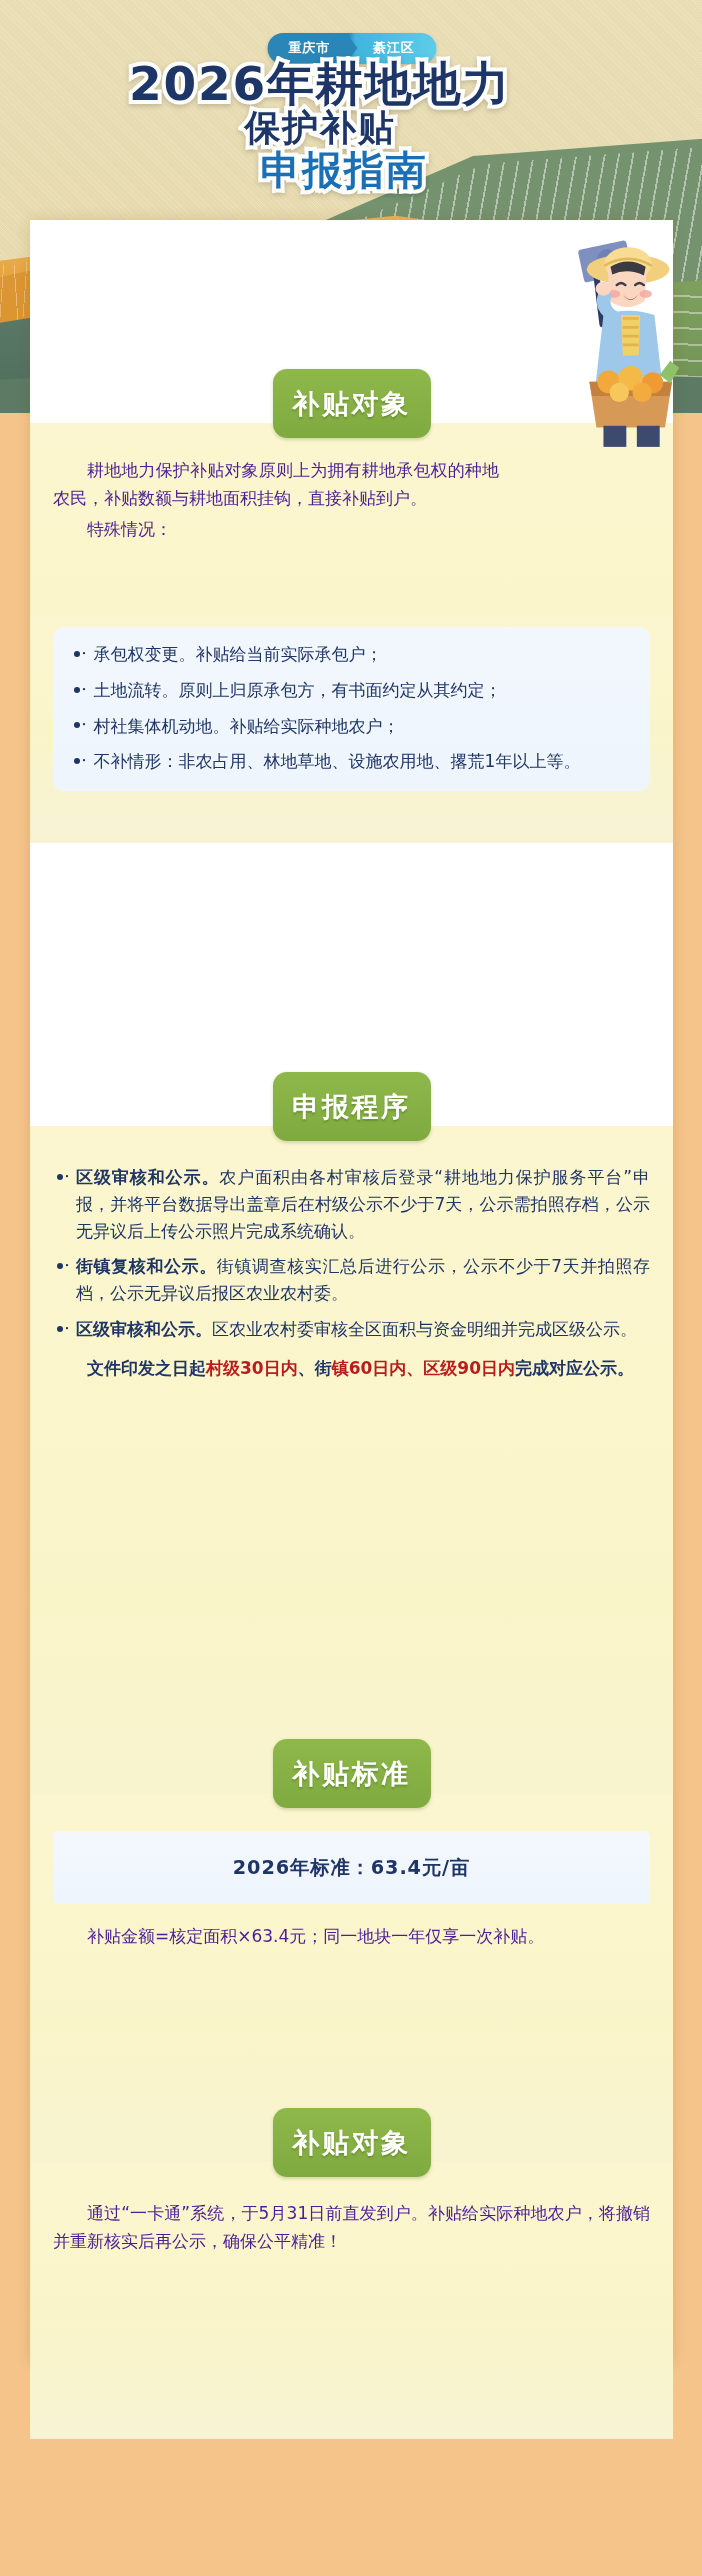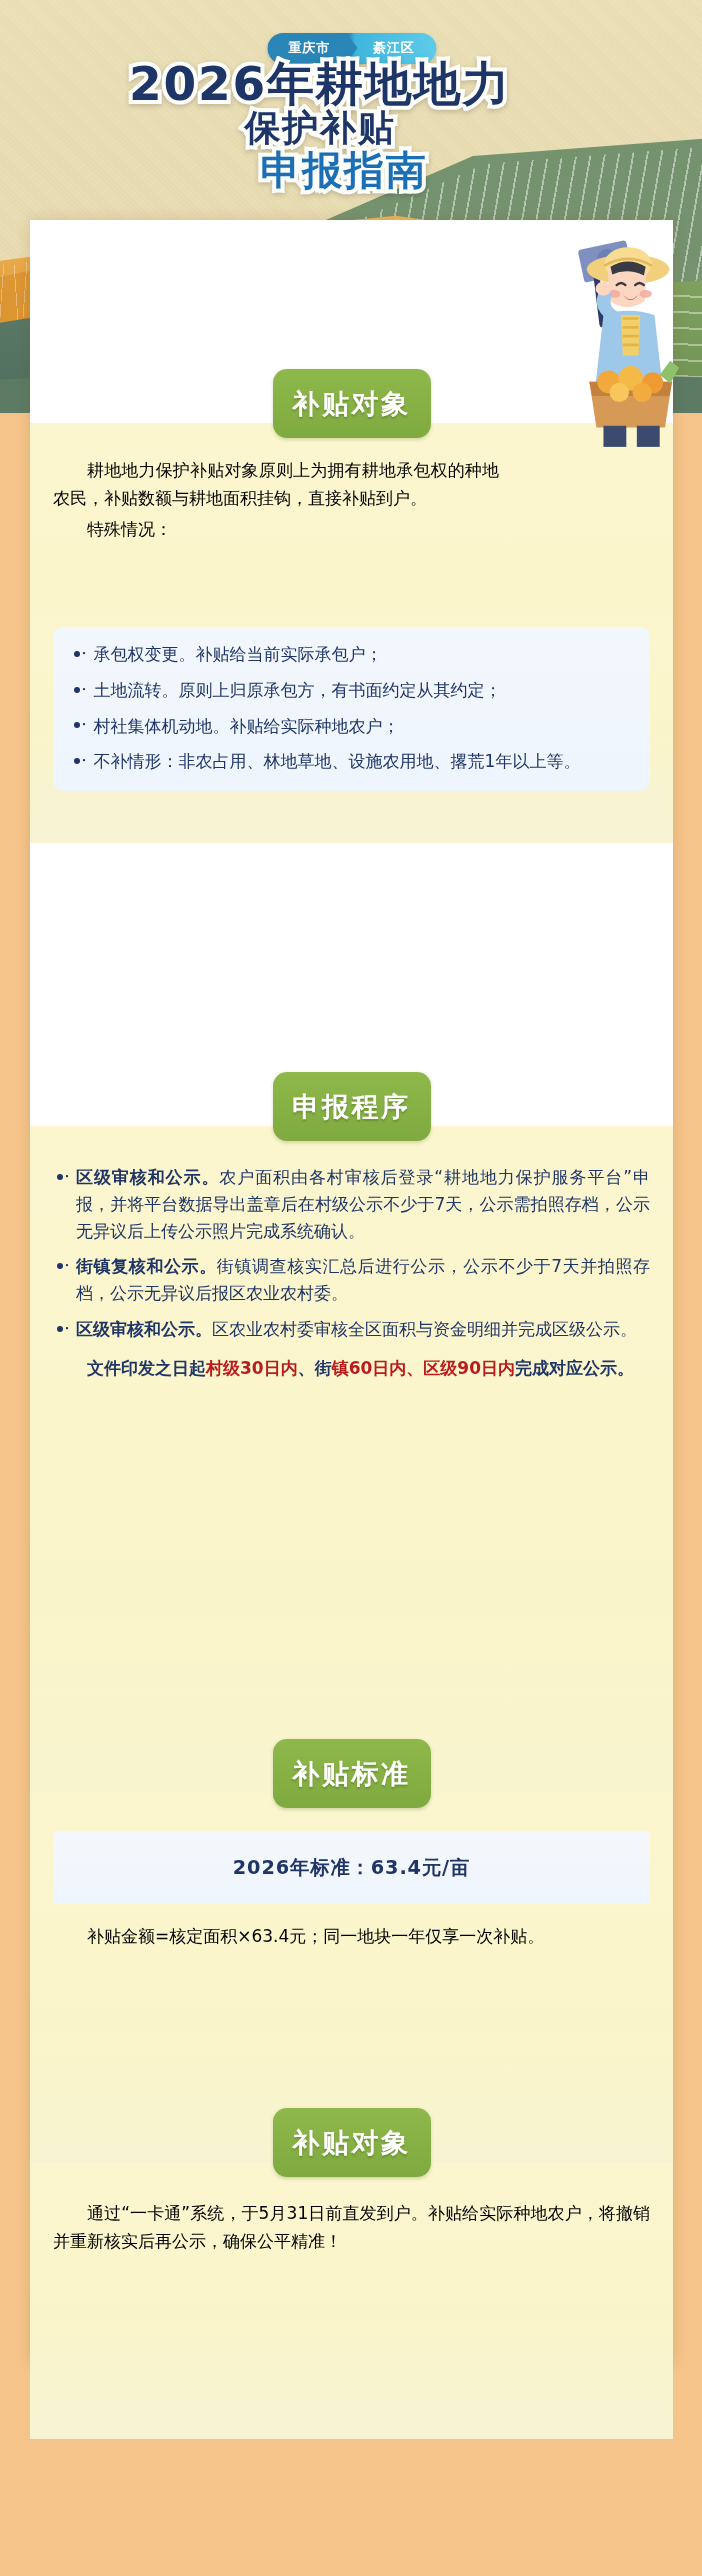--- a/index.html
+++ b/index.html
@@ -150,21 +150,21 @@
   }
   .chip-title span {
     color: #fff; font-size: 27px; font-weight: bold; letter-spacing: 2.6px;
     font-family: "DejaVu Sans", "Liberation Sans", sans-serif;
     text-shadow: 0 1.8px 1.8px rgba(60,90,25,.35);
   }
   .sec-body { position: relative; z-index: 3; padding: 0 23px 0 23px; }
 
   .para {
     font-family: "DejaVu Sans", "Liberation Sans", sans-serif;
-    color: #000000; font-size: 17px; line-height: 1.62;
+    color: #4c1d95; font-size: 17px; line-height: 1.62;
     text-align: justify; text-indent: 2em;
   }
 
   
   .bullet-card {
     background: linear-gradient(180deg,#f2f7fd 0%, #eef5fc 100%);
     border-radius: 10.5px;
     padding: 14px 17.6px 16px 17.6px;
   }
   ul.bullets { list-style: none; }

